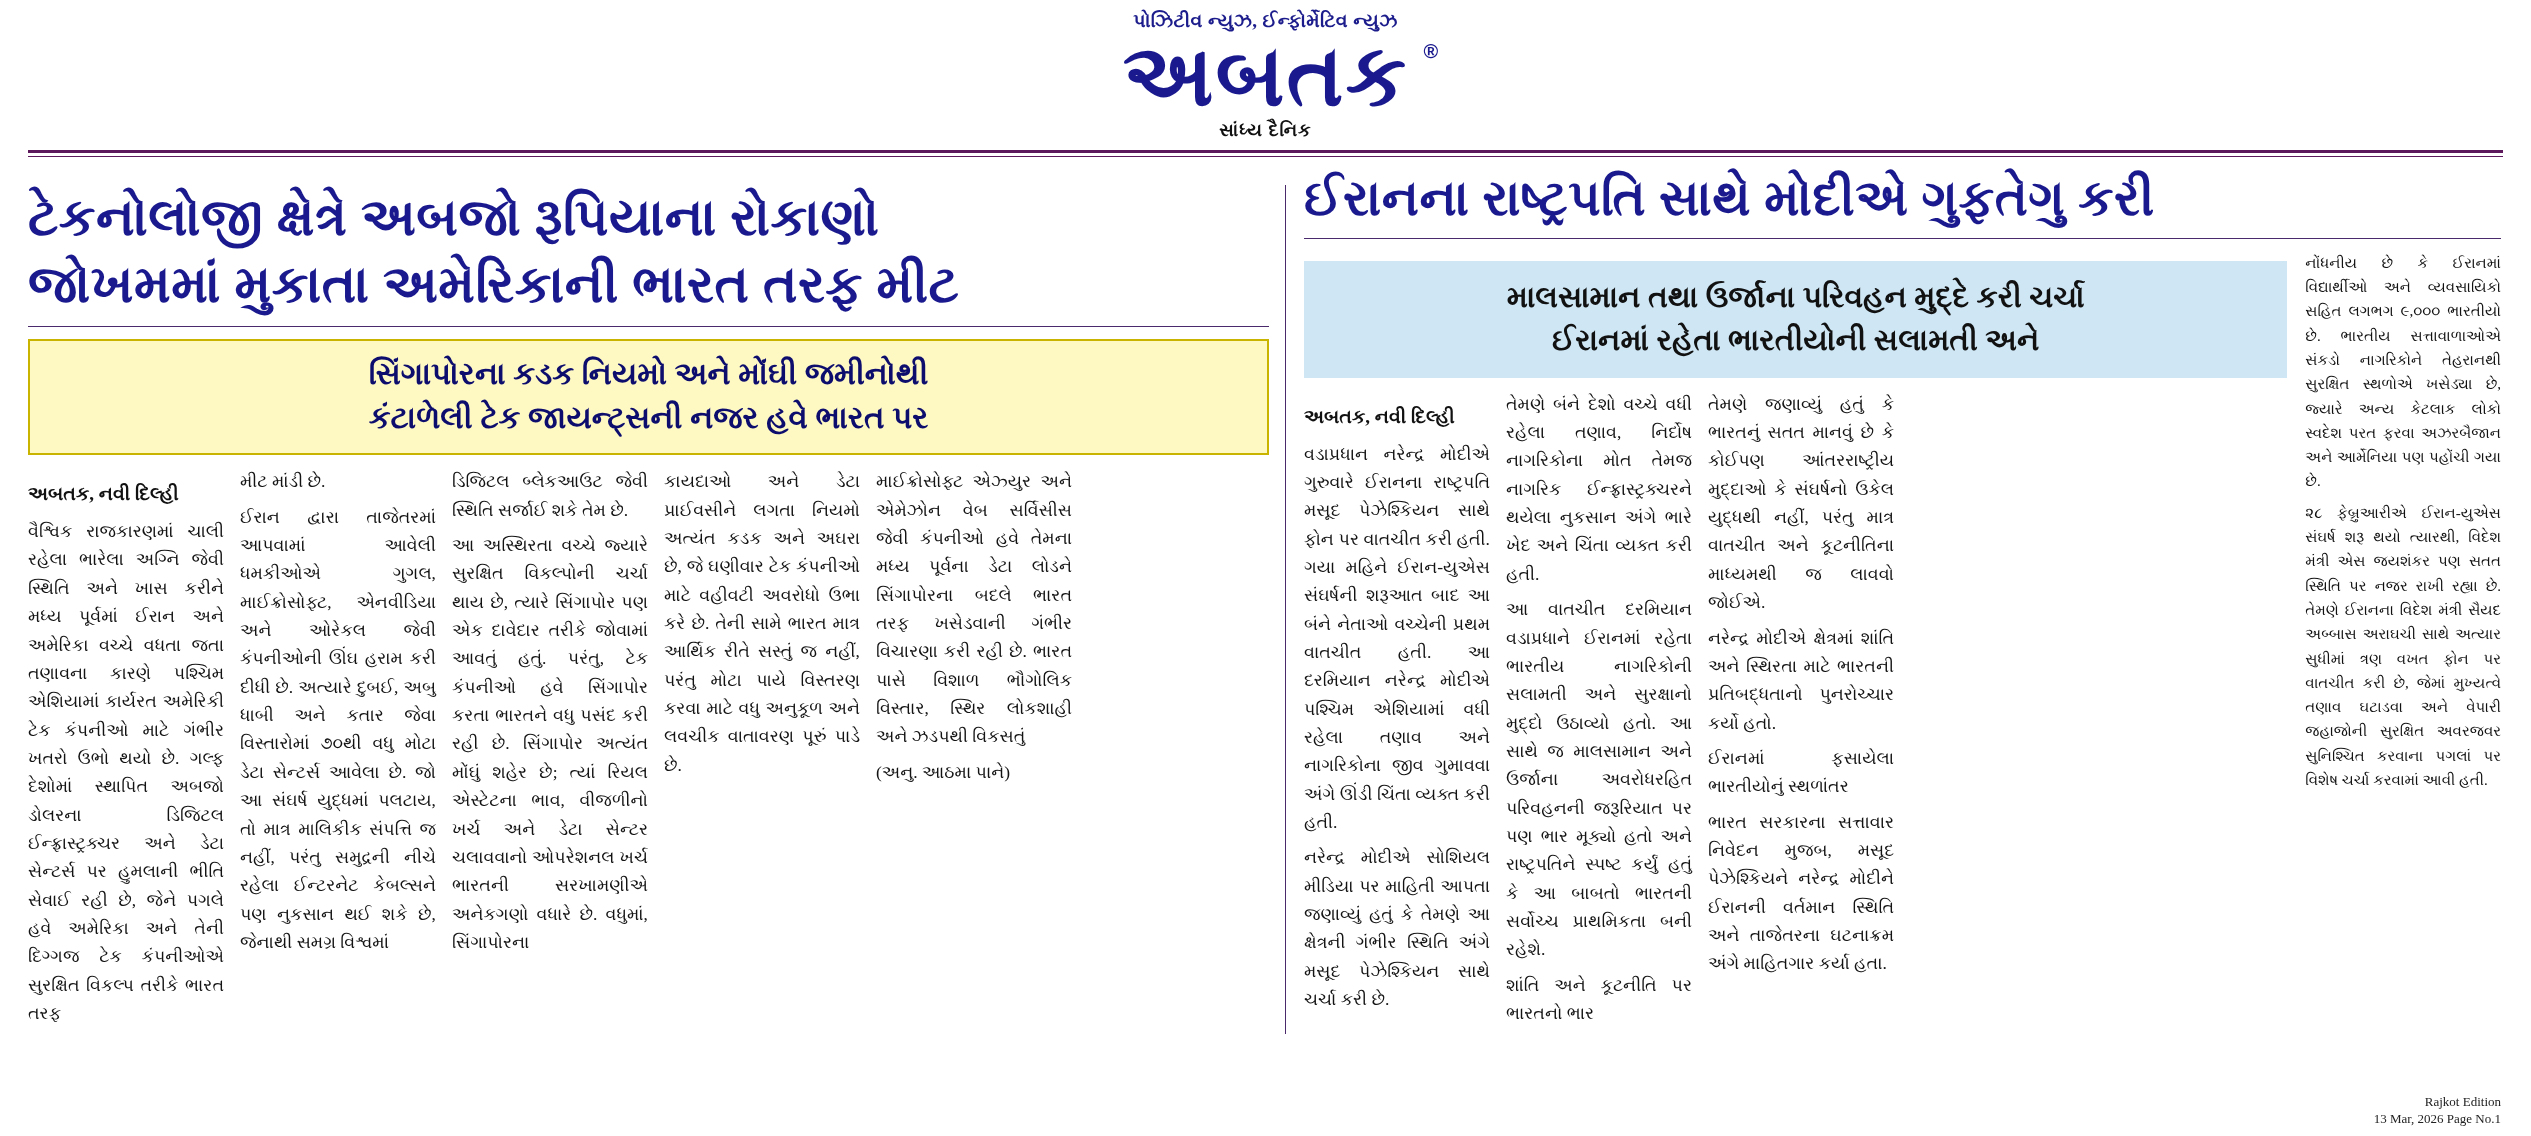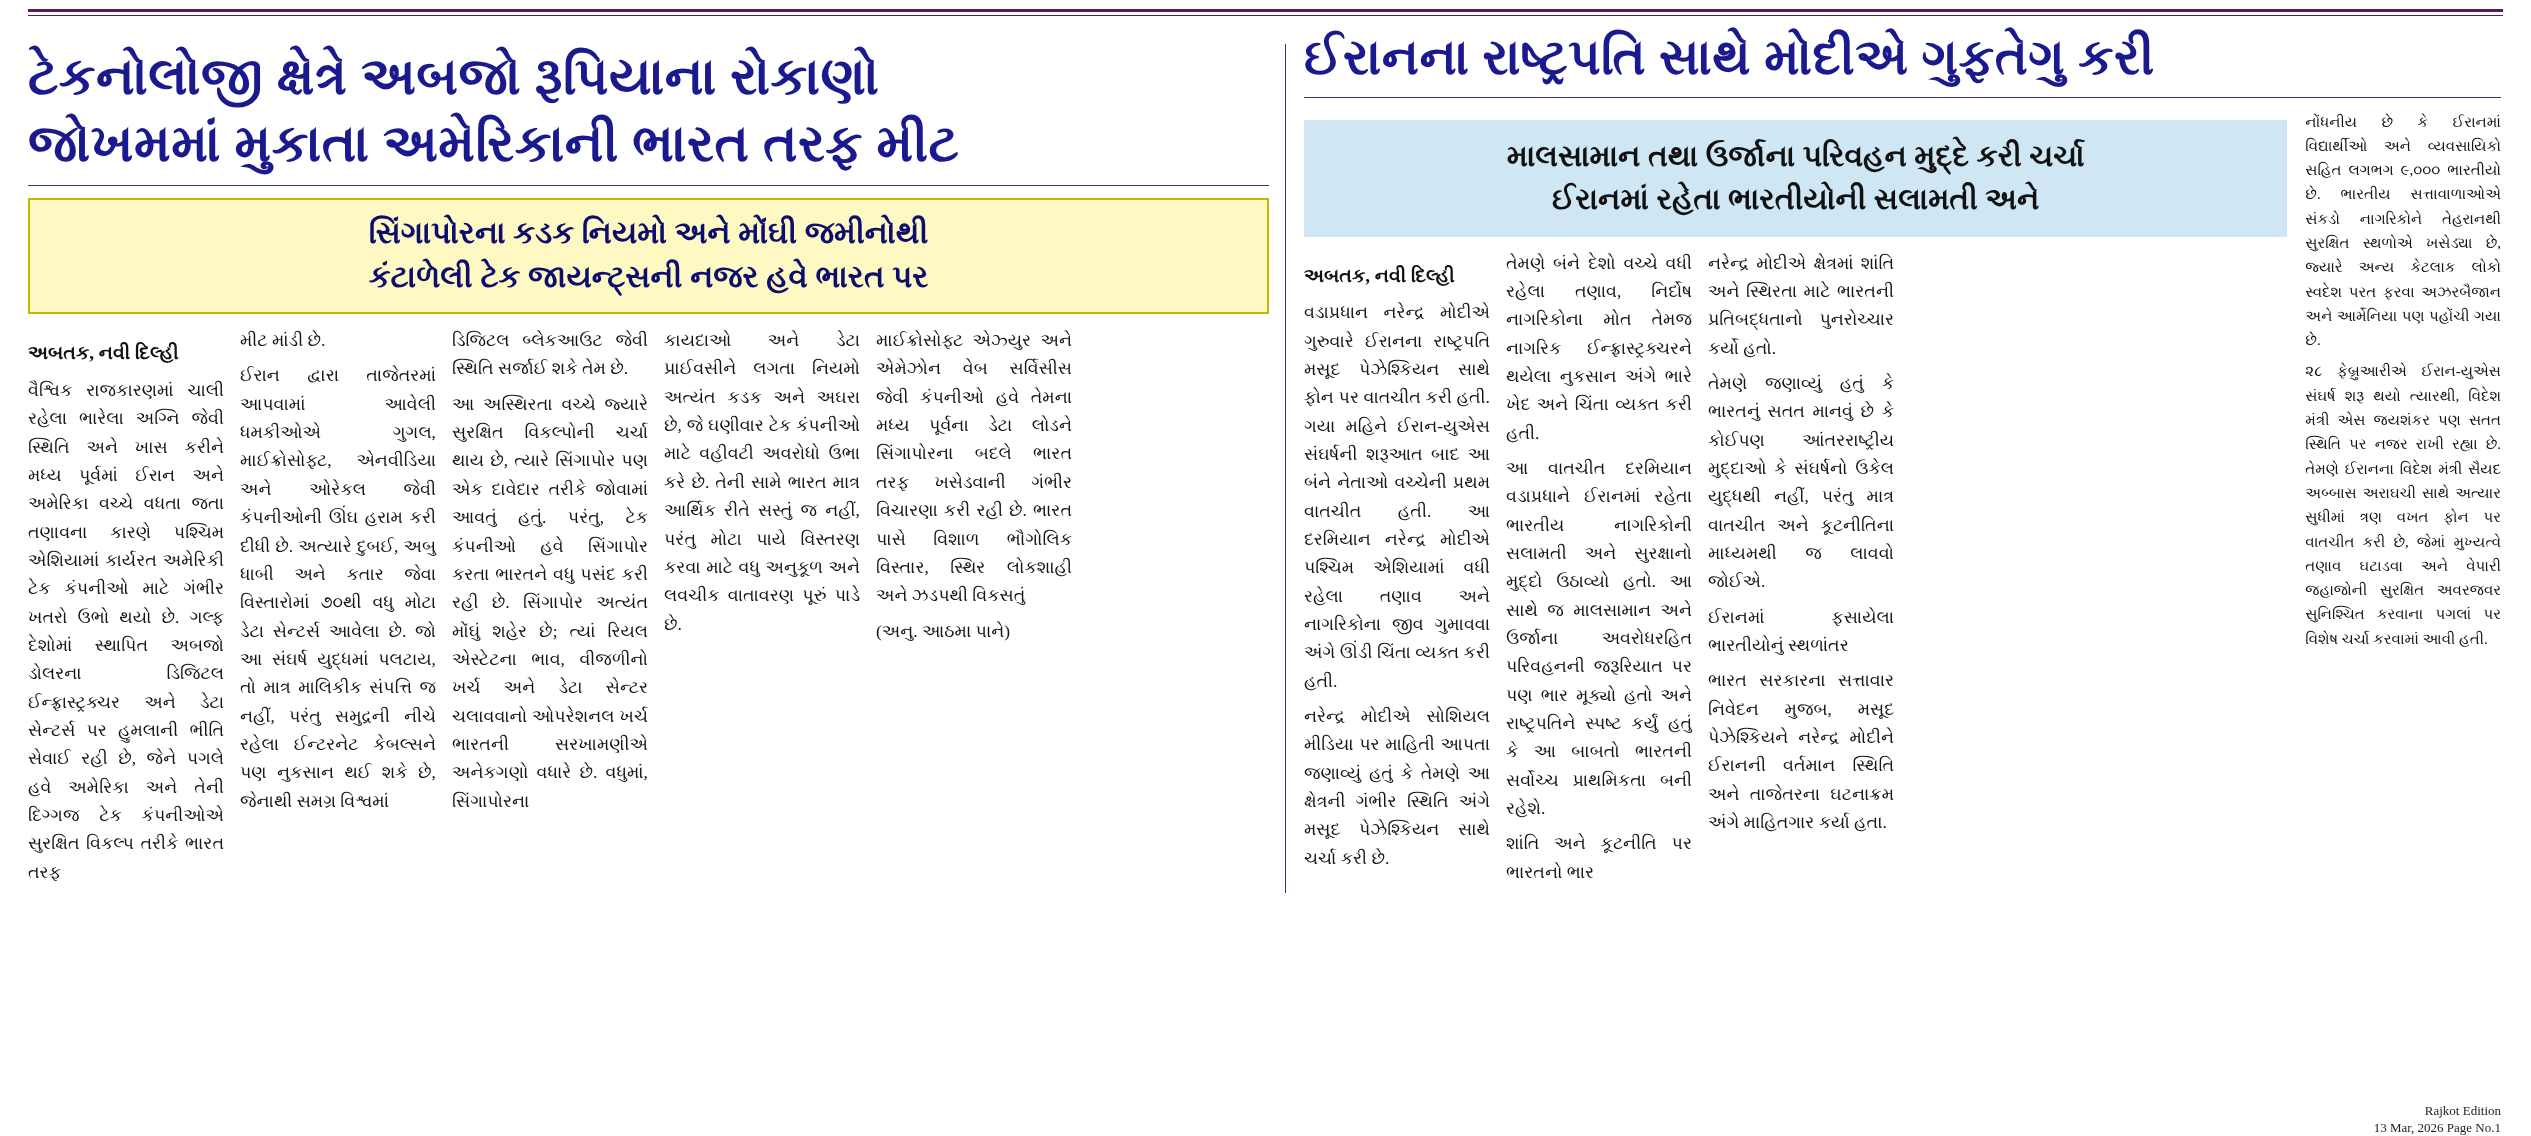--- a/index.html
+++ b/index.html
@@ -202,20 +202,28 @@
     font-size: 13px;
     color: #222;
     line-height: 1.35;
   }
 </style>
 </head>
 <body>
 
 <div class="page">
 
+  <div class="masthead">
+    <div class="masthead-kicker">પોઝિટીવ ન્યુઝ, ઈન્ફોર્મેટિવ ન્યુઝ</div>
+    <div class="masthead-logo-wrap">
+      <div class="masthead-logo">અબતક</div>
+      <div class="masthead-reg">®</div>
+    </div>
+    <div class="masthead-sub">સાંધ્ય દૈનિક</div>
+  </div>
 
   <div class="rule-double"></div>
 
   <div class="stories">
 
     <div class="story-left">
       <div class="headline">ટેકનોલોજી ક્ષેત્રે અબજો રૂપિયાના રોકાણો</div>
       <div class="headline">જોખમમાં મુકાતા અમેરિકાની ભારત તરફ મીટ</div>
       <div class="hr-thin"></div>
 
@@ -269,22 +277,22 @@
               <div class="byline">અબતક,  નવી દિલ્હી</div>
               <p>વડાપ્રધાન નરેન્દ્ર મોદીએ ગુરુવારે ઈરાનના રાષ્ટ્રપતિ મસૂદ પેઝેશ્કિયન સાથે ફોન પર વાતચીત કરી હતી. ગયા મહિને ઈરાન-યુએસ સંઘર્ષની શરૂઆત બાદ આ બંને નેતાઓ વચ્ચેની પ્રથમ વાતચીત હતી. આ દરમિયાન નરેન્દ્ર મોદીએ પશ્ચિમ એશિયામાં વધી રહેલા તણાવ અને નાગરિકોના જીવ ગુમાવવા અંગે ઊંડી ચિંતા વ્યક્ત કરી હતી.</p>
               <p>નરેન્દ્ર મોદીએ સોશિયલ મીડિયા પર માહિતી આપતા જણાવ્યું હતું કે તેમણે આ ક્ષેત્રની ગંભીર સ્થિતિ અંગે મસૂદ પેઝેશ્કિયન સાથે ચર્ચા કરી છે.</p>
             </div>
             <div class="col col-r2">
               <p>તેમણે બંને દેશો વચ્ચે વધી રહેલા તણાવ, નિર્દોષ નાગરિકોના મોત તેમજ નાગરિક ઈન્ફ્રાસ્ટ્રક્ચરને થયેલા નુકસાન અંગે ભારે ખેદ અને ચિંતા વ્યક્ત કરી હતી.</p>
               <p>આ વાતચીત દરમિયાન વડાપ્રધાને ઈરાનમાં રહેતા ભારતીય નાગરિકોની સલામતી અને સુરક્ષાનો મુદ્દો ઉઠાવ્યો હતો. આ સાથે જ માલસામાન અને ઉર્જાના અવરોધરહિત પરિવહનની જરૂરિયાત પર પણ ભાર મૂક્યો હતો અને રાષ્ટ્રપતિને સ્પષ્ટ કર્યું હતું કે આ બાબતો ભારતની સર્વોચ્ચ પ્રાથમિકતા બની રહેશે.</p>
               <p>શાંતિ અને કૂટનીતિ પર ભારતનો ભાર</p>
             </div>
             <div class="col col-r3">
+              <p>તેમણે જણાવ્યું હતું કે ભારતનું સતત માનવું છે કે કોઈપણ આંતરરાષ્ટ્રીય મુદ્દાઓ કે સંઘર્ષનો ઉકેલ યુદ્ધથી નહીં, પરંતુ માત્ર વાતચીત અને કૂટનીતિના માધ્યમથી જ લાવવો જોઈએ.</p>
               <p>નરેન્દ્ર મોદીએ ક્ષેત્રમાં શાંતિ અને સ્થિરતા માટે ભારતની પ્રતિબદ્ધતાનો પુનરોચ્ચાર કર્યો હતો.</p>
-              <p>તેમણે જણાવ્યું હતું કે ભારતનું સતત માનવું છે કે કોઈપણ આંતરરાષ્ટ્રીય મુદ્દાઓ કે સંઘર્ષનો ઉકેલ યુદ્ધથી નહીં, પરંતુ માત્ર વાતચીત અને કૂટનીતિના માધ્યમથી જ લાવવો જોઈએ.</p>
               <p>ઈરાનમાં ફસાયેલા ભારતીયોનું સ્થળાંતર</p>
               <p>ભારત સરકારના સત્તાવાર નિવેદન મુજબ, મસૂદ પેઝેશ્કિયને નરેન્દ્ર મોદીને ઈરાનની વર્તમાન સ્થિતિ અને તાજેતરના ઘટનાક્રમ અંગે માહિતગાર કર્યા હતા.</p>
             </div>
           </div>
         </div>
 
         <div class="right-far-col">
           <p>નોંધનીય છે કે ઈરાનમાં વિદ્યાર્થીઓ અને વ્યવસાયિકો સહિત લગભગ ૯,૦૦૦ ભારતીયો છે. ભારતીય સત્તાવાળાઓએ સંકડો નાગરિકોને તેહરાનથી સુરક્ષિત સ્થળોએ ખસેડ્યા છે, જ્યારે અન્ય કેટલાક લોકો સ્વદેશ પરત ફરવા અઝરબૈજાન અને આર્મેનિયા પણ પહોંચી ગયા છે.</p>
           <p>૨૮ ફેબ્રુઆરીએ ઈરાન-યુએસ સંઘર્ષ શરૂ થયો ત્યારથી, વિદેશ મંત્રી એસ જયશંકર પણ સતત સ્થિતિ પર નજર રાખી રહ્યા છે. તેમણે ઈરાનના વિદેશ મંત્રી સૈયદ અબ્બાસ અરાઘચી સાથે અત્યાર સુધીમાં ત્રણ વખત ફોન પર વાતચીત કરી છે, જેમાં મુખ્યત્વે તણાવ ઘટાડવા અને વેપારી જહાજોની સુરક્ષિત અવરજવર સુનિશ્ચિત કરવાના પગલાં પર વિશેષ ચર્ચા કરવામાં આવી હતી.</p>
         </div>

